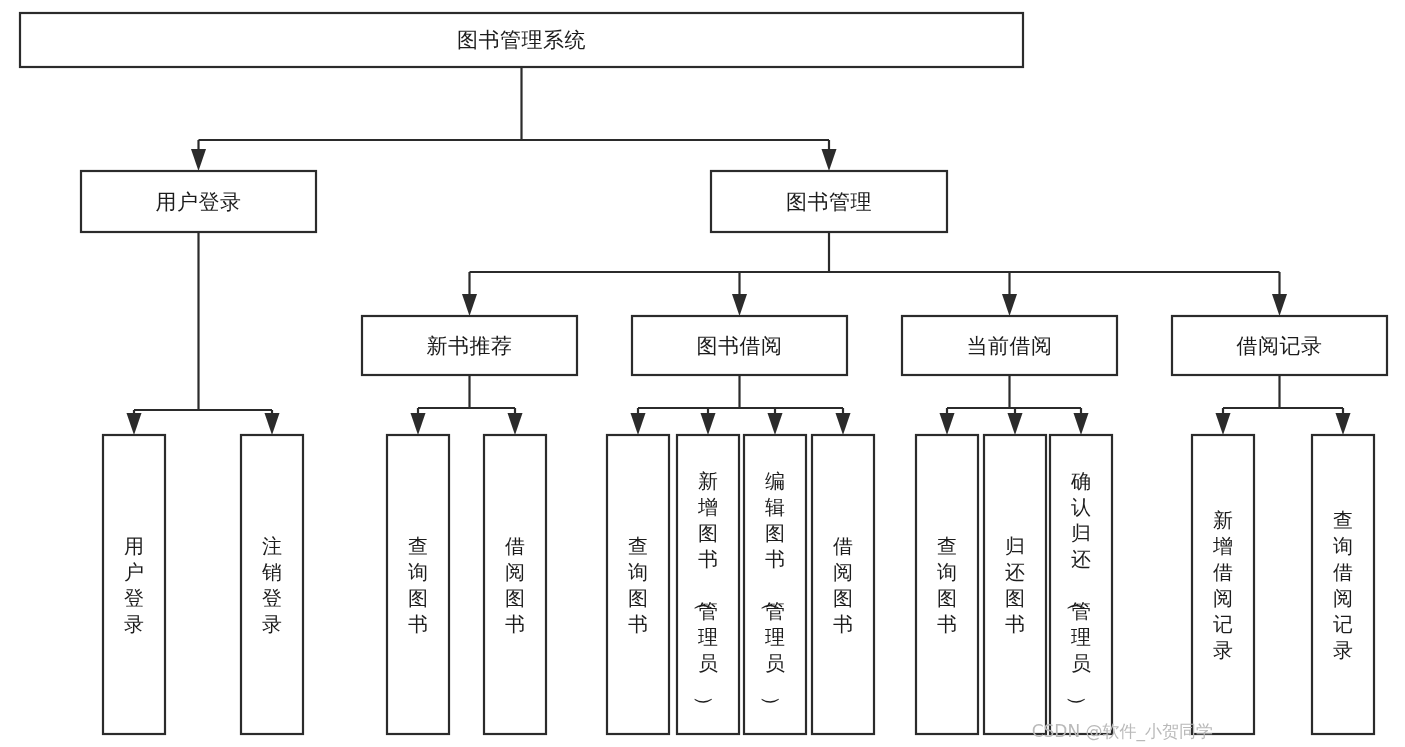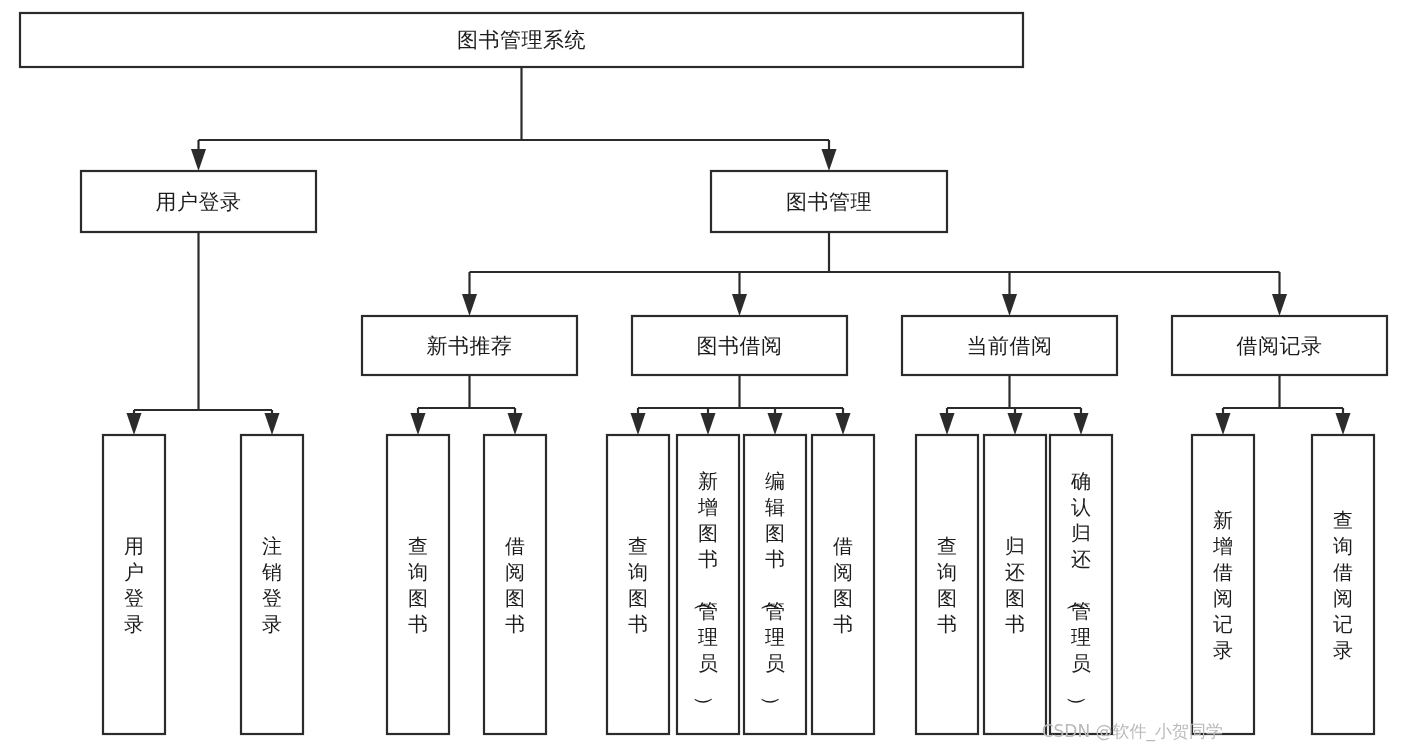--- a/index.html
+++ b/index.html
@@ -52,21 +52,21 @@
     stroke-width: 2.2;
     fill: none;
     stroke-linecap: butt;
   }
   .arrow-head {
     fill: #2b2b2b;
     stroke: none;
   }
   .watermark {
     position: absolute;
-    right: 0;
+    right: 10px;
     bottom: 4px;
     font-family: "DejaVu Sans", "Liberation Sans", sans-serif;
     font-size: 17px;
     color: #b9b9b9;
     white-space: nowrap;
     user-select: none;
     pointer-events: none;
   }
 </style>
 </head>

